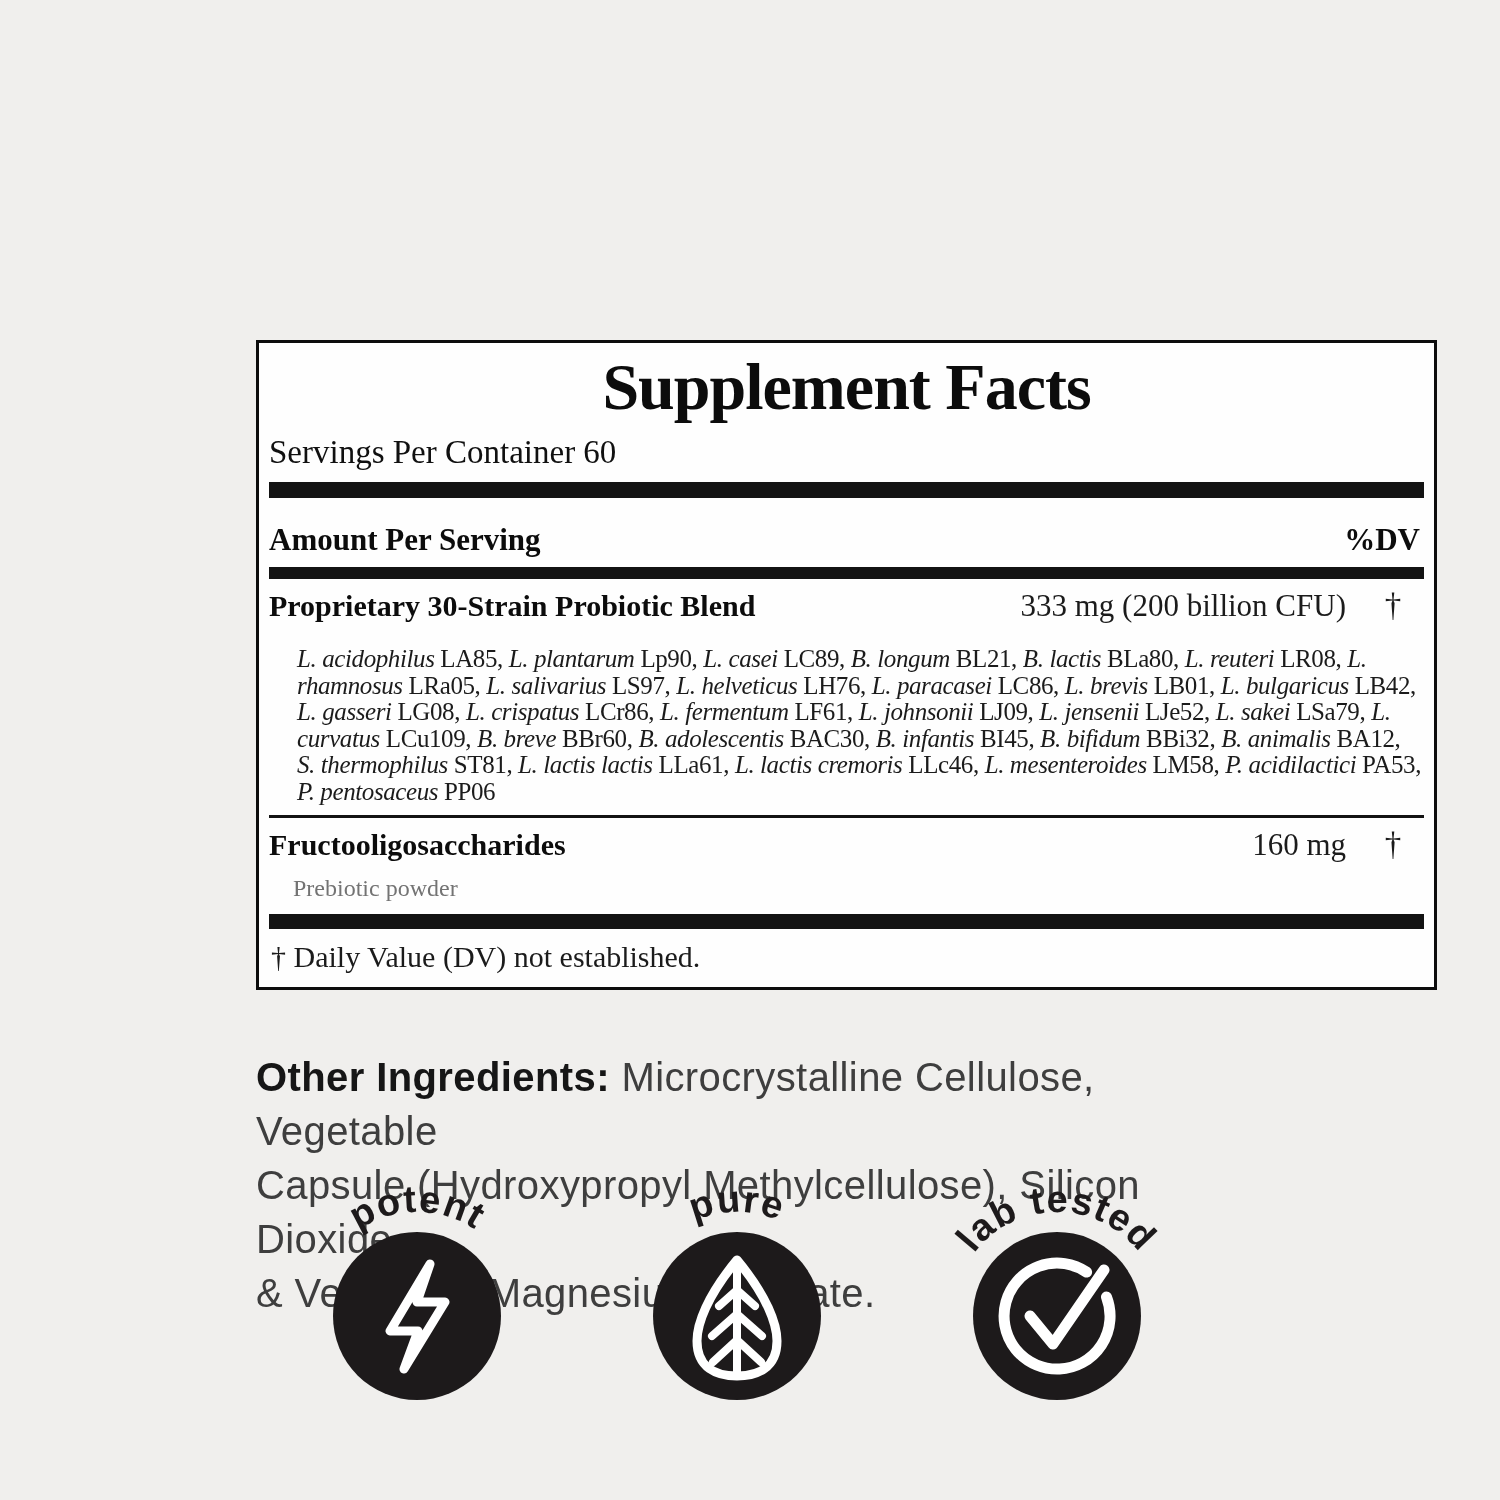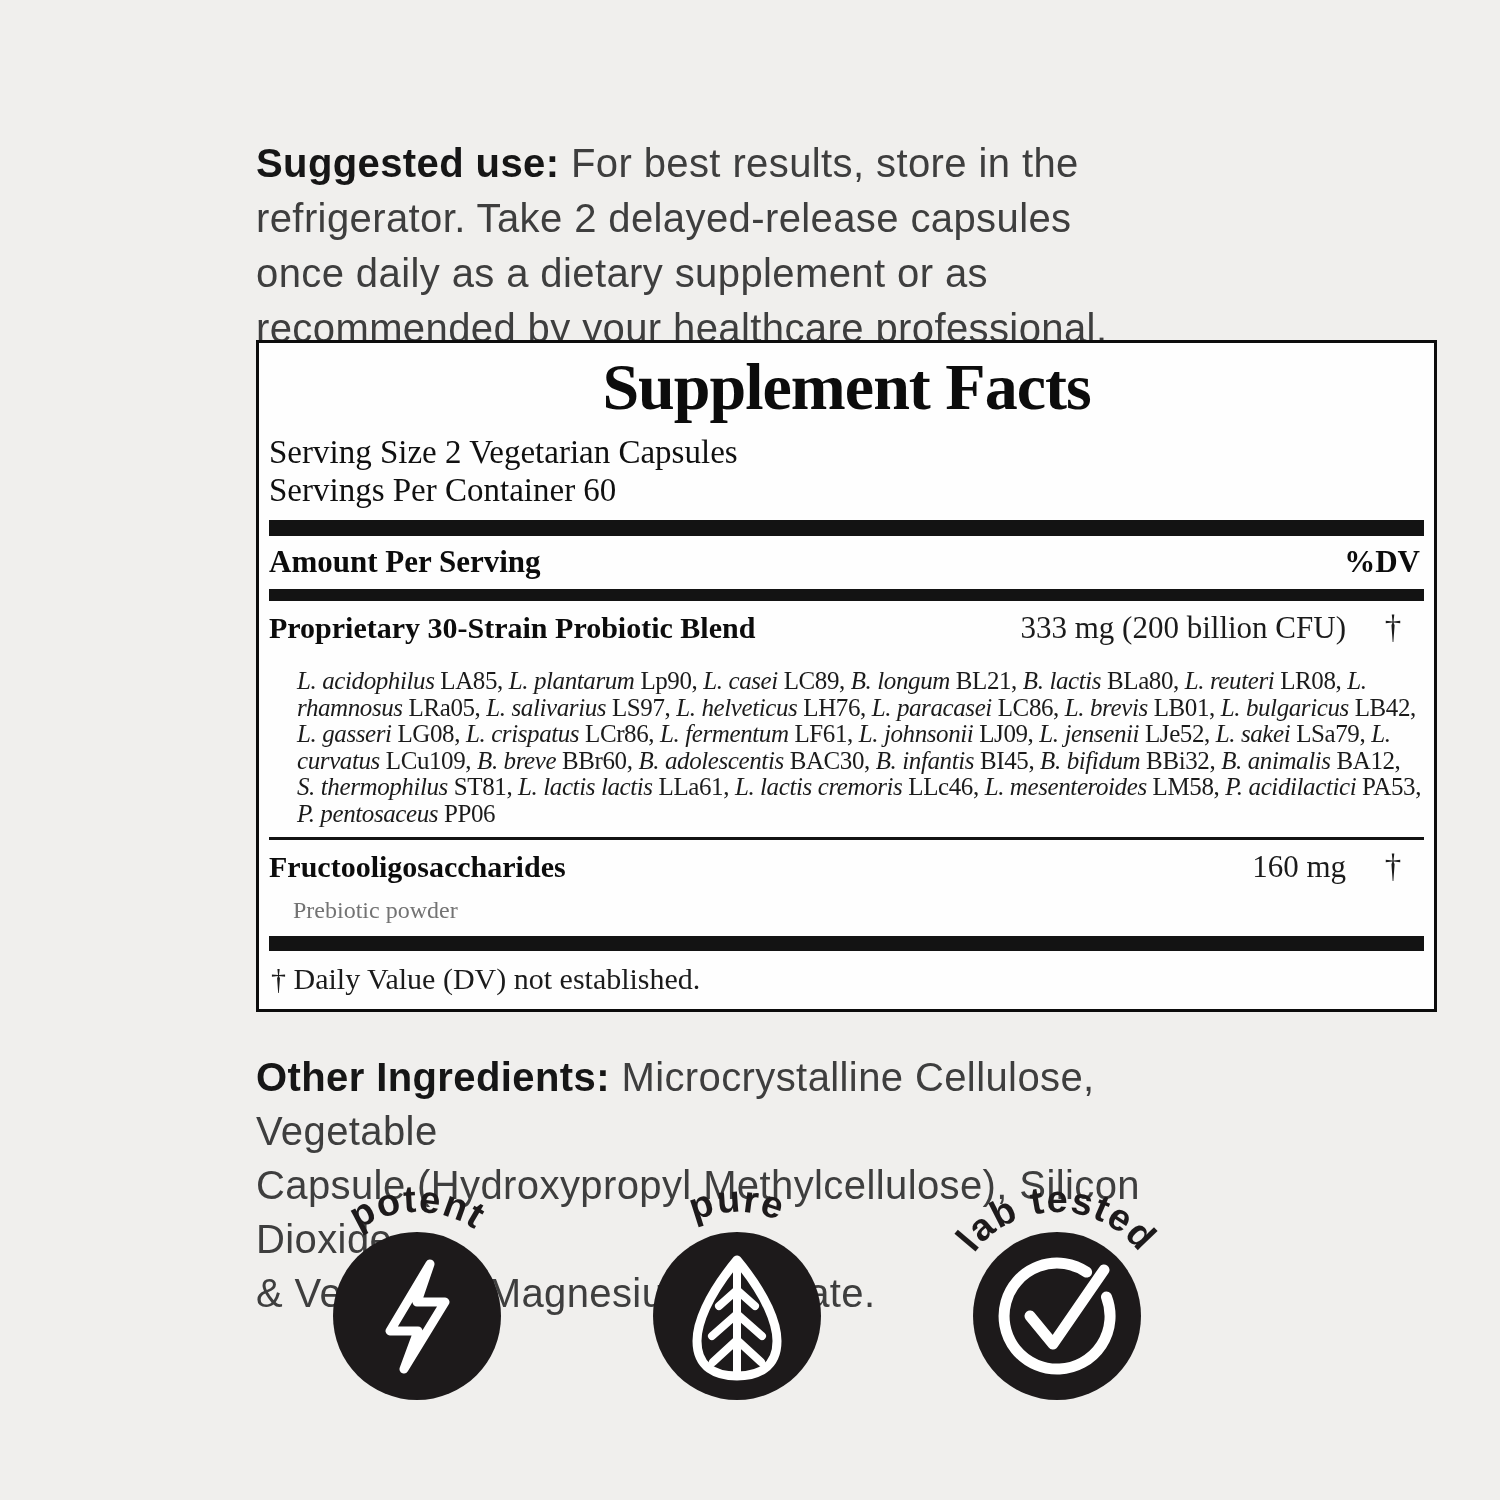--- a/index.html
+++ b/index.html
@@ -36,21 +36,21 @@
     line-height:76px;
   }
   .serving-line{font-size:33px;line-height:38px;color:#101010;}
   .bar{background:#131313;}
   .bar.b16{height:16px;margin-top:11px;}
   .bar.b12{height:12px;}
   .bar.b15{height:15px;margin-top:11px;}
   .rule{height:3px;background:#131313;}
   .amount-row{
     display:flex;justify-content:space-between;align-items:flex-end;
-    padding:8px 4px 9px 0;
+    padding:24px 4px 9px 0;
     font-size:31px;font-weight:bold;color:#0c0c0c;
   }
   .ing-row{
     display:flex;align-items:baseline;
     padding-top:8px;
     gap:16px;
   }
   .ing-name{font-size:30px;font-weight:bold;color:#0c0c0c;white-space:nowrap;}
   .ing-spacer{flex:1;}
   .ing-amt{font-size:31px;color:#1b1b1b;white-space:nowrap;}
@@ -75,26 +75,24 @@
     font-size:38px;font-weight:bold;fill:#1d1a1b;letter-spacing:1.5px;
   }
   .badge-disc{fill:#1d1a1b;}
   .icon-stroke{fill:none;stroke:#ffffff;stroke-linecap:round;stroke-linejoin:round;}
 </style>
 </head>
 <body>
 
 <div class="page">
 
-  <p class="para suggested"><b class="para-label">Suggested use: </b>For best results, store in the<br>refrigerator. Take 2 delayed-release capsules<br>once daily as a dietary supplement or as<br>recommended by your healthcare professional.</p>
 
   <div class="facts-box">
     <h1 class="facts-title">Supplement Facts</h1>
 
-    <div class="serving-line">Serving Size 2 Vegetarian Capsules</div>
     <div class="serving-line">Servings Per Container 60</div>
 
     <div class="bar b16"></div>
 
     <div class="amount-row">
       <span>Amount Per Serving</span>
       <span>%DV</span>
     </div>
 
     <div class="bar b12"></div>

